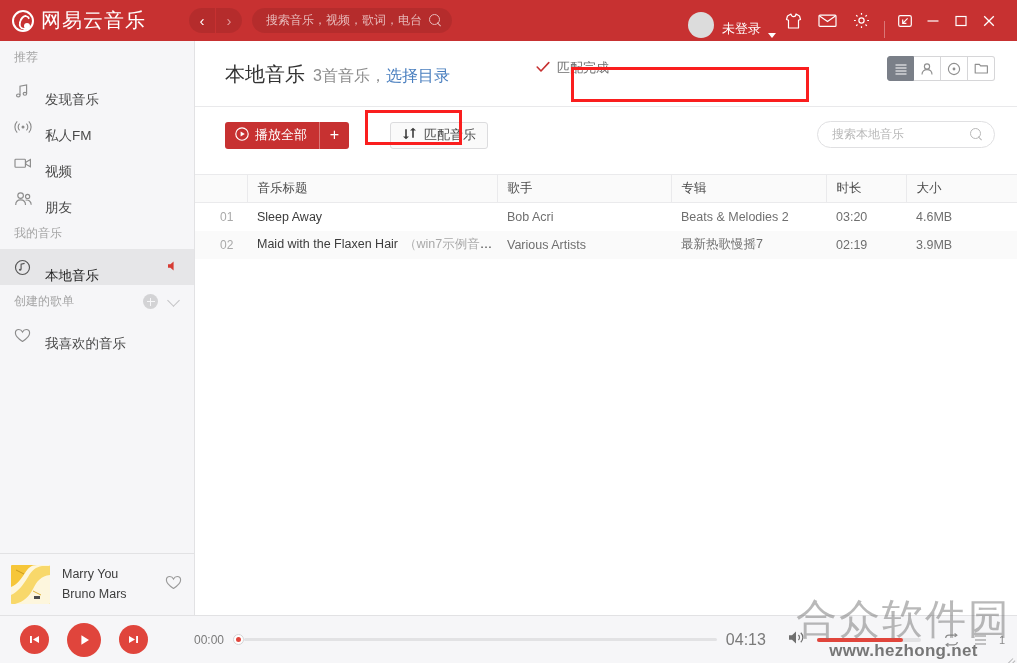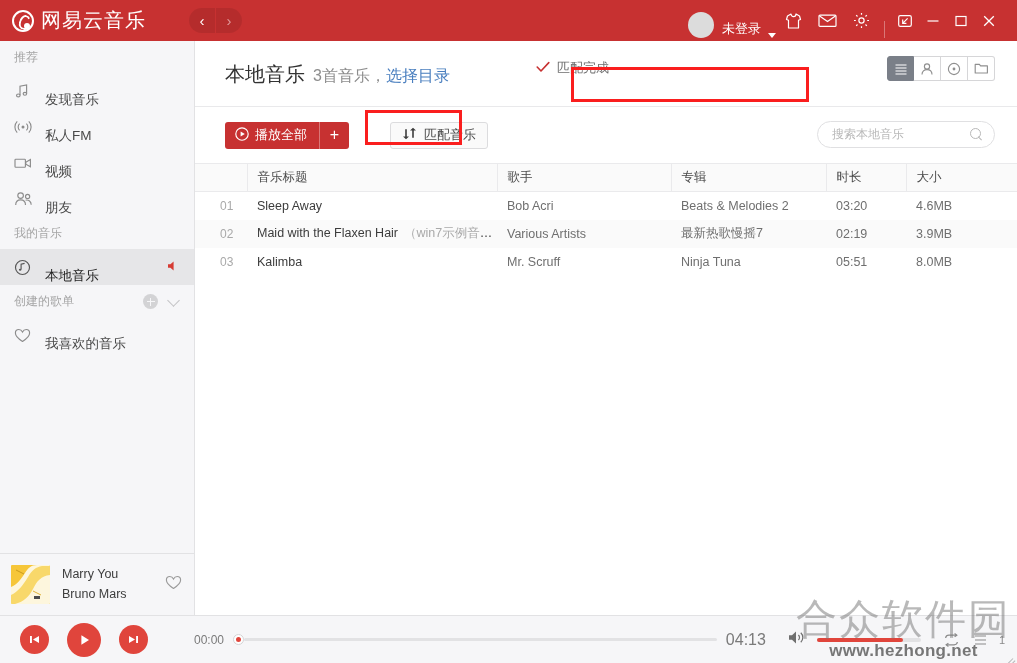--- a/index.html
+++ b/index.html
@@ -171,21 +171,21 @@
   .ic-mag2::before {
     content: ""; position: absolute; left: 0; top: 0; width: 9px; height: 9px;
     border: 1.3px solid #b8b8b8; border-radius: 50%;
   }
   .ic-mag2::after {
     content: ""; position: absolute; left: 8px; top: 8px; width: 5px; height: 1.3px;
     background: #b8b8b8; transform: rotate(45deg); transform-origin: left center;
   }
 
   
-  .tbl { width: 100%; border-collapse: collapse; table-layout: fixed; }
+  .tbl { width: 100%; border-collapse: collapse; table-layout: fixed; margin-top: 11px; }
   .tbl thead th {
     height: 28px; font-weight: normal; font-size: 12.5px; color: #4a4a4a;
     text-align: left; background: #fafafa; border-top: 1px solid #eaeaec;
     border-bottom: 1px solid #eaeaec; border-right: 1px solid #eaeaec;
     padding-left: 10px;
   }
   .tbl thead th:last-child { border-right: none; }
   .tbl thead th.c-idx { padding-left: 0; }
   .tbl tbody td {
     height: 28px; font-size: 12.5px; color: #4a4a4a; padding-left: 10px;
@@ -257,20 +257,24 @@
     <div class="logo-wrap">
       <div class="logo-mark"></div>
       <div class="logo-text">网易云音乐</div>
     </div>
 
     <div class="navbtns">
       <div class="navbtn first">‹</div>
       <div class="navbtn second">›</div>
     </div>
 
+    <div class="searchbox">
+      <div class="ph">搜索音乐，视频，歌词，电台</div>
+      <div class="ic-mag"></div>
+    </div>
 
     <div class="tb-right">
       <div class="avatar"></div>
       <div class="loginname">未登录</div>
       <div class="caret-dn"></div>
 
       <div class="tbicon">
         <svg width="17" height="18" viewBox="0 0 17 18">
             <path d="M6 2 L2.5 4 L1.5 7.5 L3.5 8.3 L3.5 16 L13.5 16 L13.5 8.3 L15.5 7.5 L14.5 4 L11 2 C11 3.6 9.8 4.6 8.5 4.6 C7.2 4.6 6 3.6 6 2 Z" fill="none" stroke="#fff" stroke-width="1.2" stroke-linejoin="round"></path>
           </svg>
@@ -555,30 +559,20 @@
             <tr class="alt">
               <td class="c-idx">02</td>
               <td class="c-title">
                 <span>Maid with the Flaxen Hair</span><span class="sub">（win7示例音乐）</span>
               </td>
               <td class="c-artist">Various Artists</td>
               <td class="c-album">最新热歌慢摇7</td>
               <td class="c-dur">02:19</td>
               <td class="c-size">3.9MB</td>
             </tr>
-            <tr>
-              <td class="c-idx">03</td>
-              <td class="c-title">
-                <span>Kalimba</span>
-              </td>
-              <td class="c-artist">Mr. Scruff</td>
-              <td class="c-album">Ninja Tuna</td>
-              <td class="c-dur">05:51</td>
-              <td class="c-size">8.0MB</td>
-            </tr>
           </tbody>
         </table>
       </div>
     </div>
   </div>
 
   <div class="playbar">
     <div class="pb-ctrl">
       <div class="rbtn sm">
         <svg width="15" height="13" viewBox="0 0 15 13">

